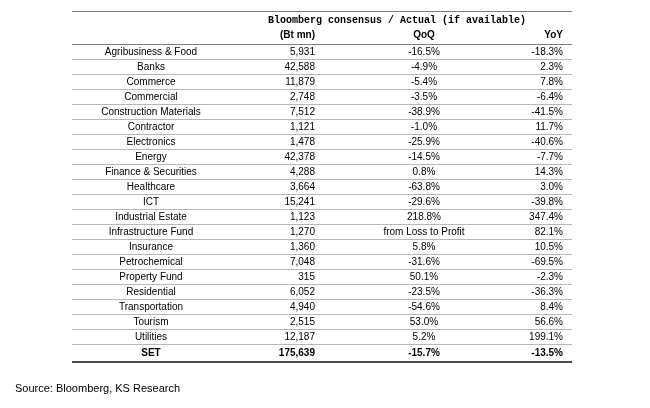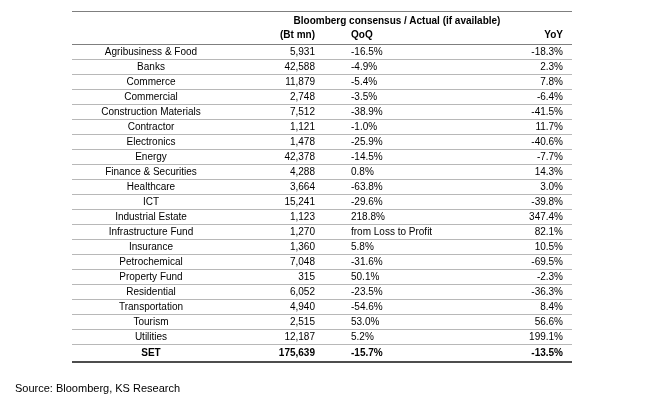--- a/index.html
+++ b/index.html
@@ -32,33 +32,34 @@
   .fin-table th, .fin-table td {
     font-size: 10px;
     line-height: 12px;
     white-space: nowrap;
     overflow: hidden;
   }
   thead th { font-weight: bold; }
   .group-header {
     text-align: center;
     padding: 3px 0 1px 0;
+    font-family: Liberation Mono, monospace;
   }
   .sub-header th {
     text-align: right;
     padding: 1px 0 3px 0;
     border-bottom: 1px solid #7f7f7f;
   }
   tbody td {
     border-bottom: 1px solid #b8b8b8;
     padding: 1px 0 1px 0;
   }
   td.c1, th.c1 { text-align: center; padding-left: 8px; }
   td.c2, th.c2 { text-align: right; }
-  td.c3, th.c3 { text-align: left; padding-left: 36px; }
+  td.c3, th.c3 { text-align: center; padding-left: 36px; }
   td.c4, th.c4 { text-align: right; padding-right: 9px; }
 
   tfoot td {
     font-weight: bold;
     padding: 2px 0 2px 0;
     border-bottom: 2px solid #4d4d4d;
   }
   .source-note {
     position: absolute;
     left: 15px;

